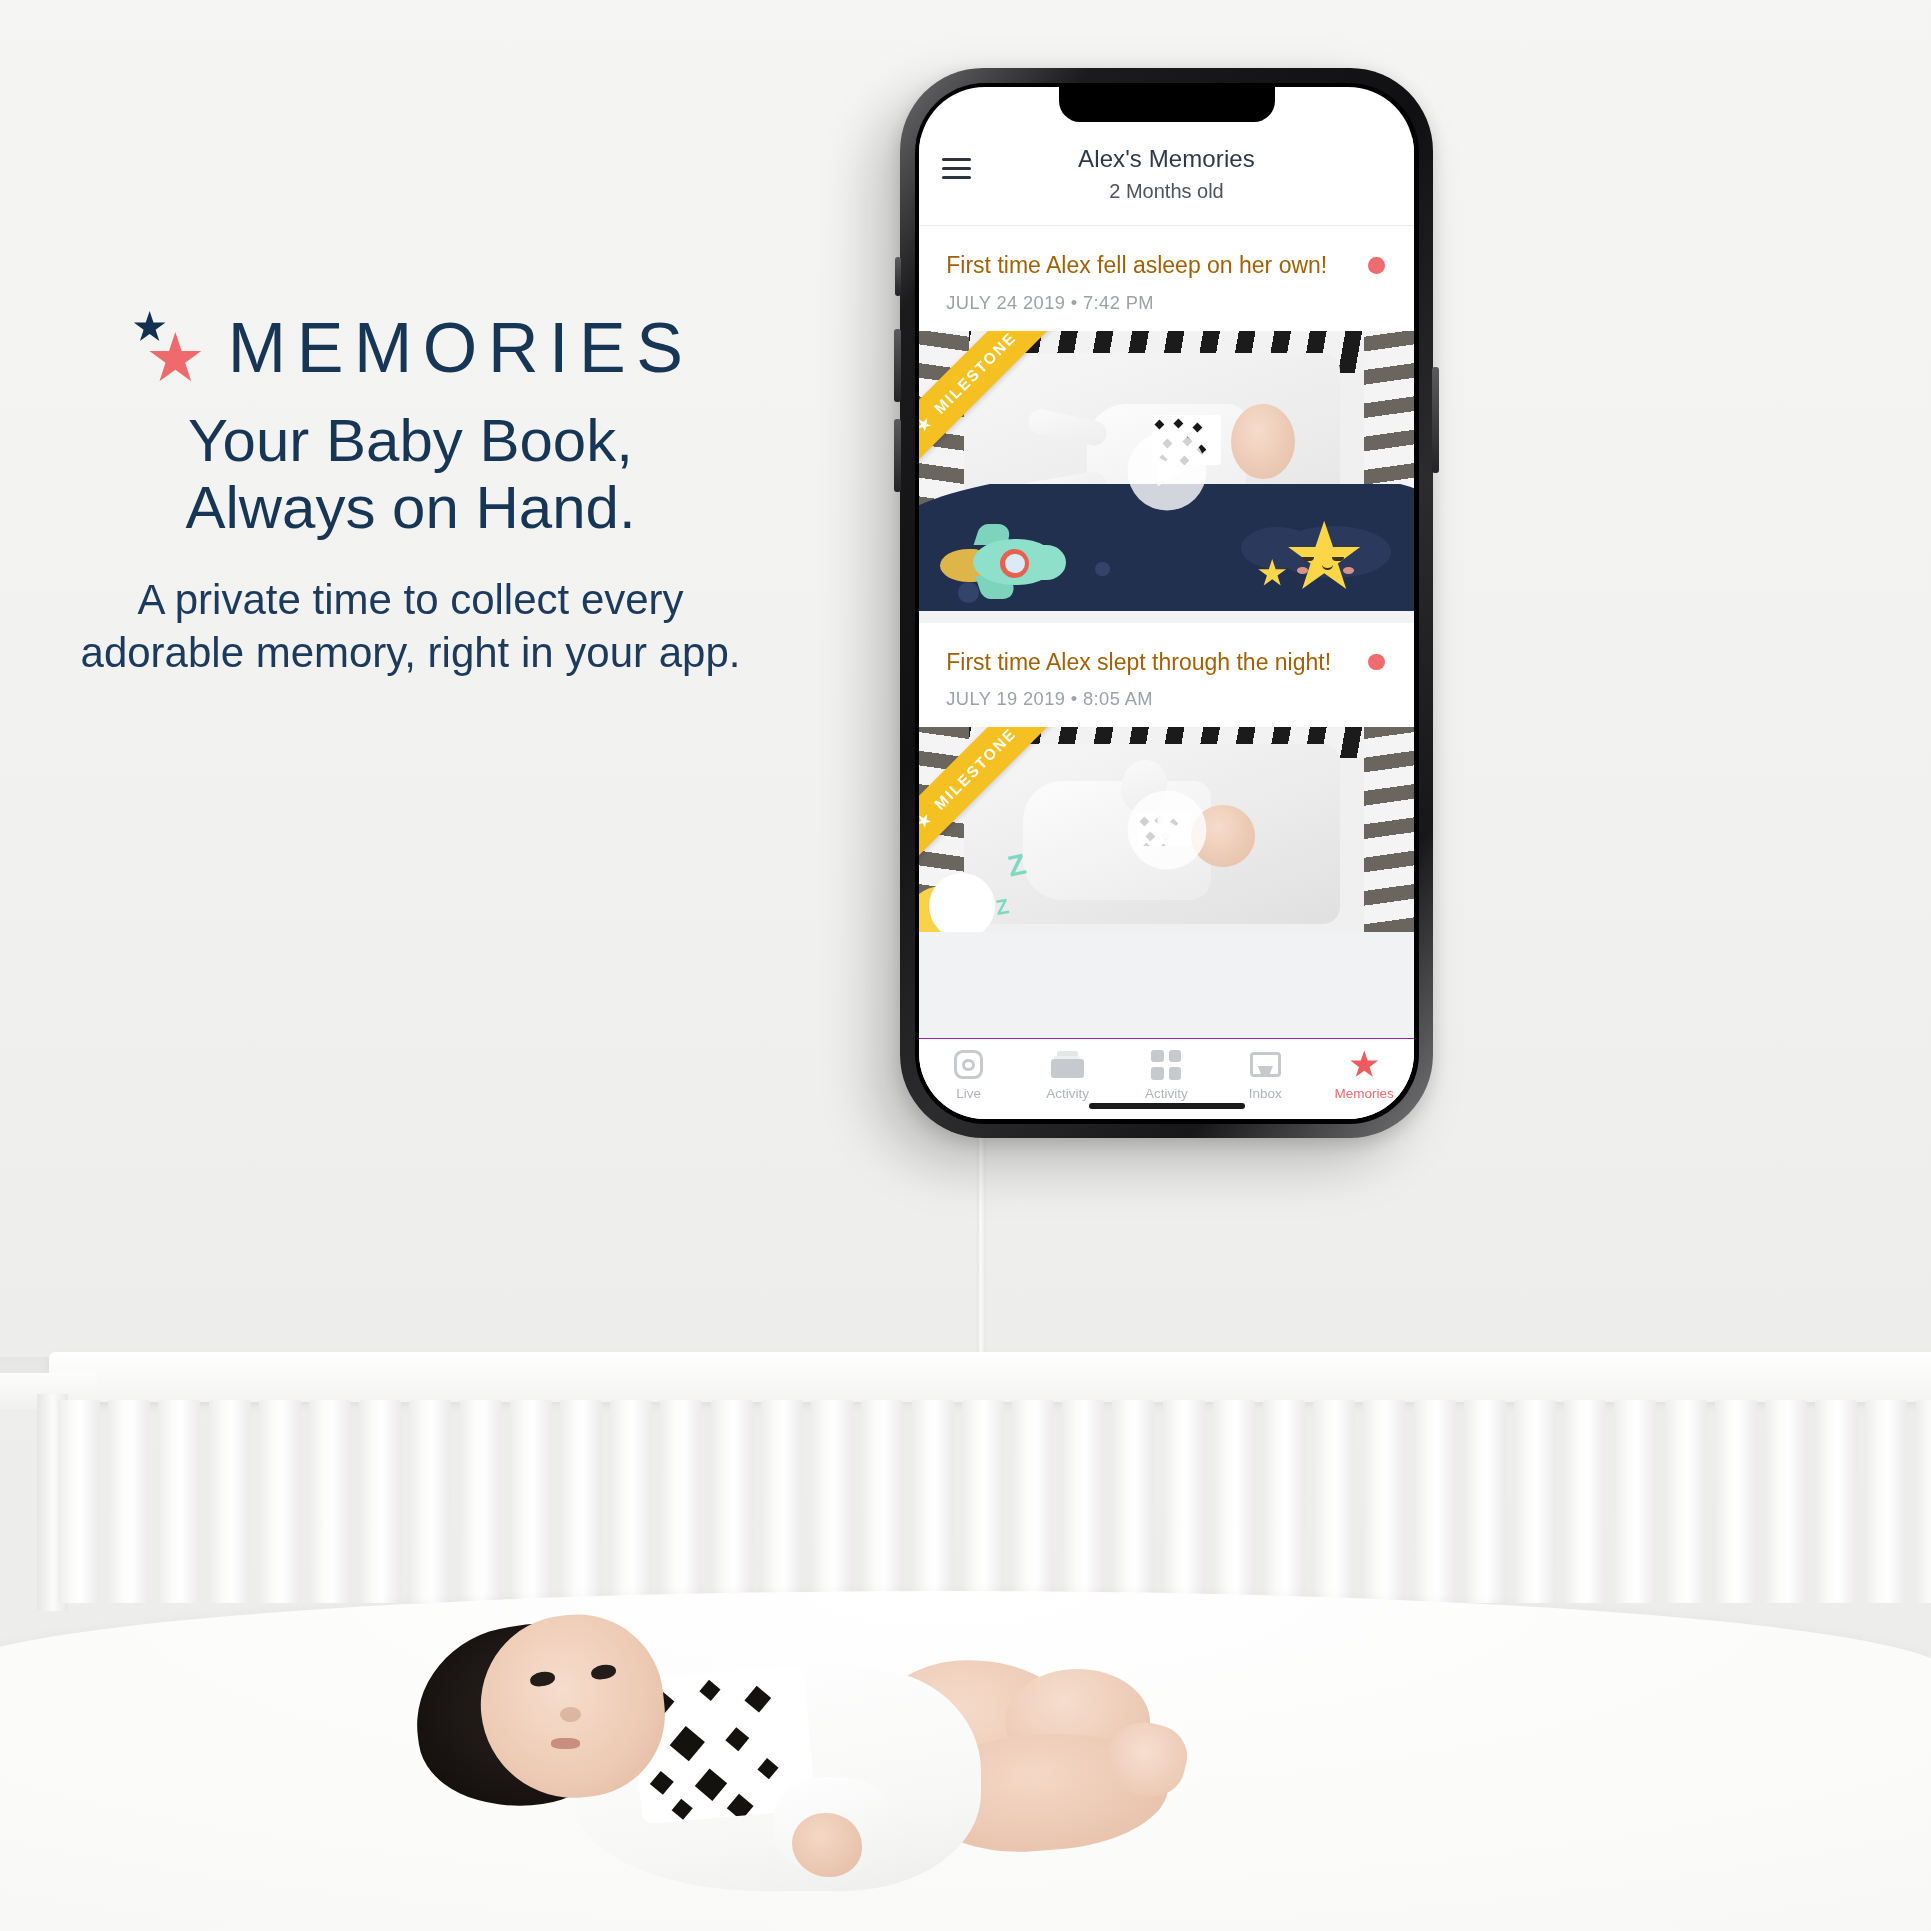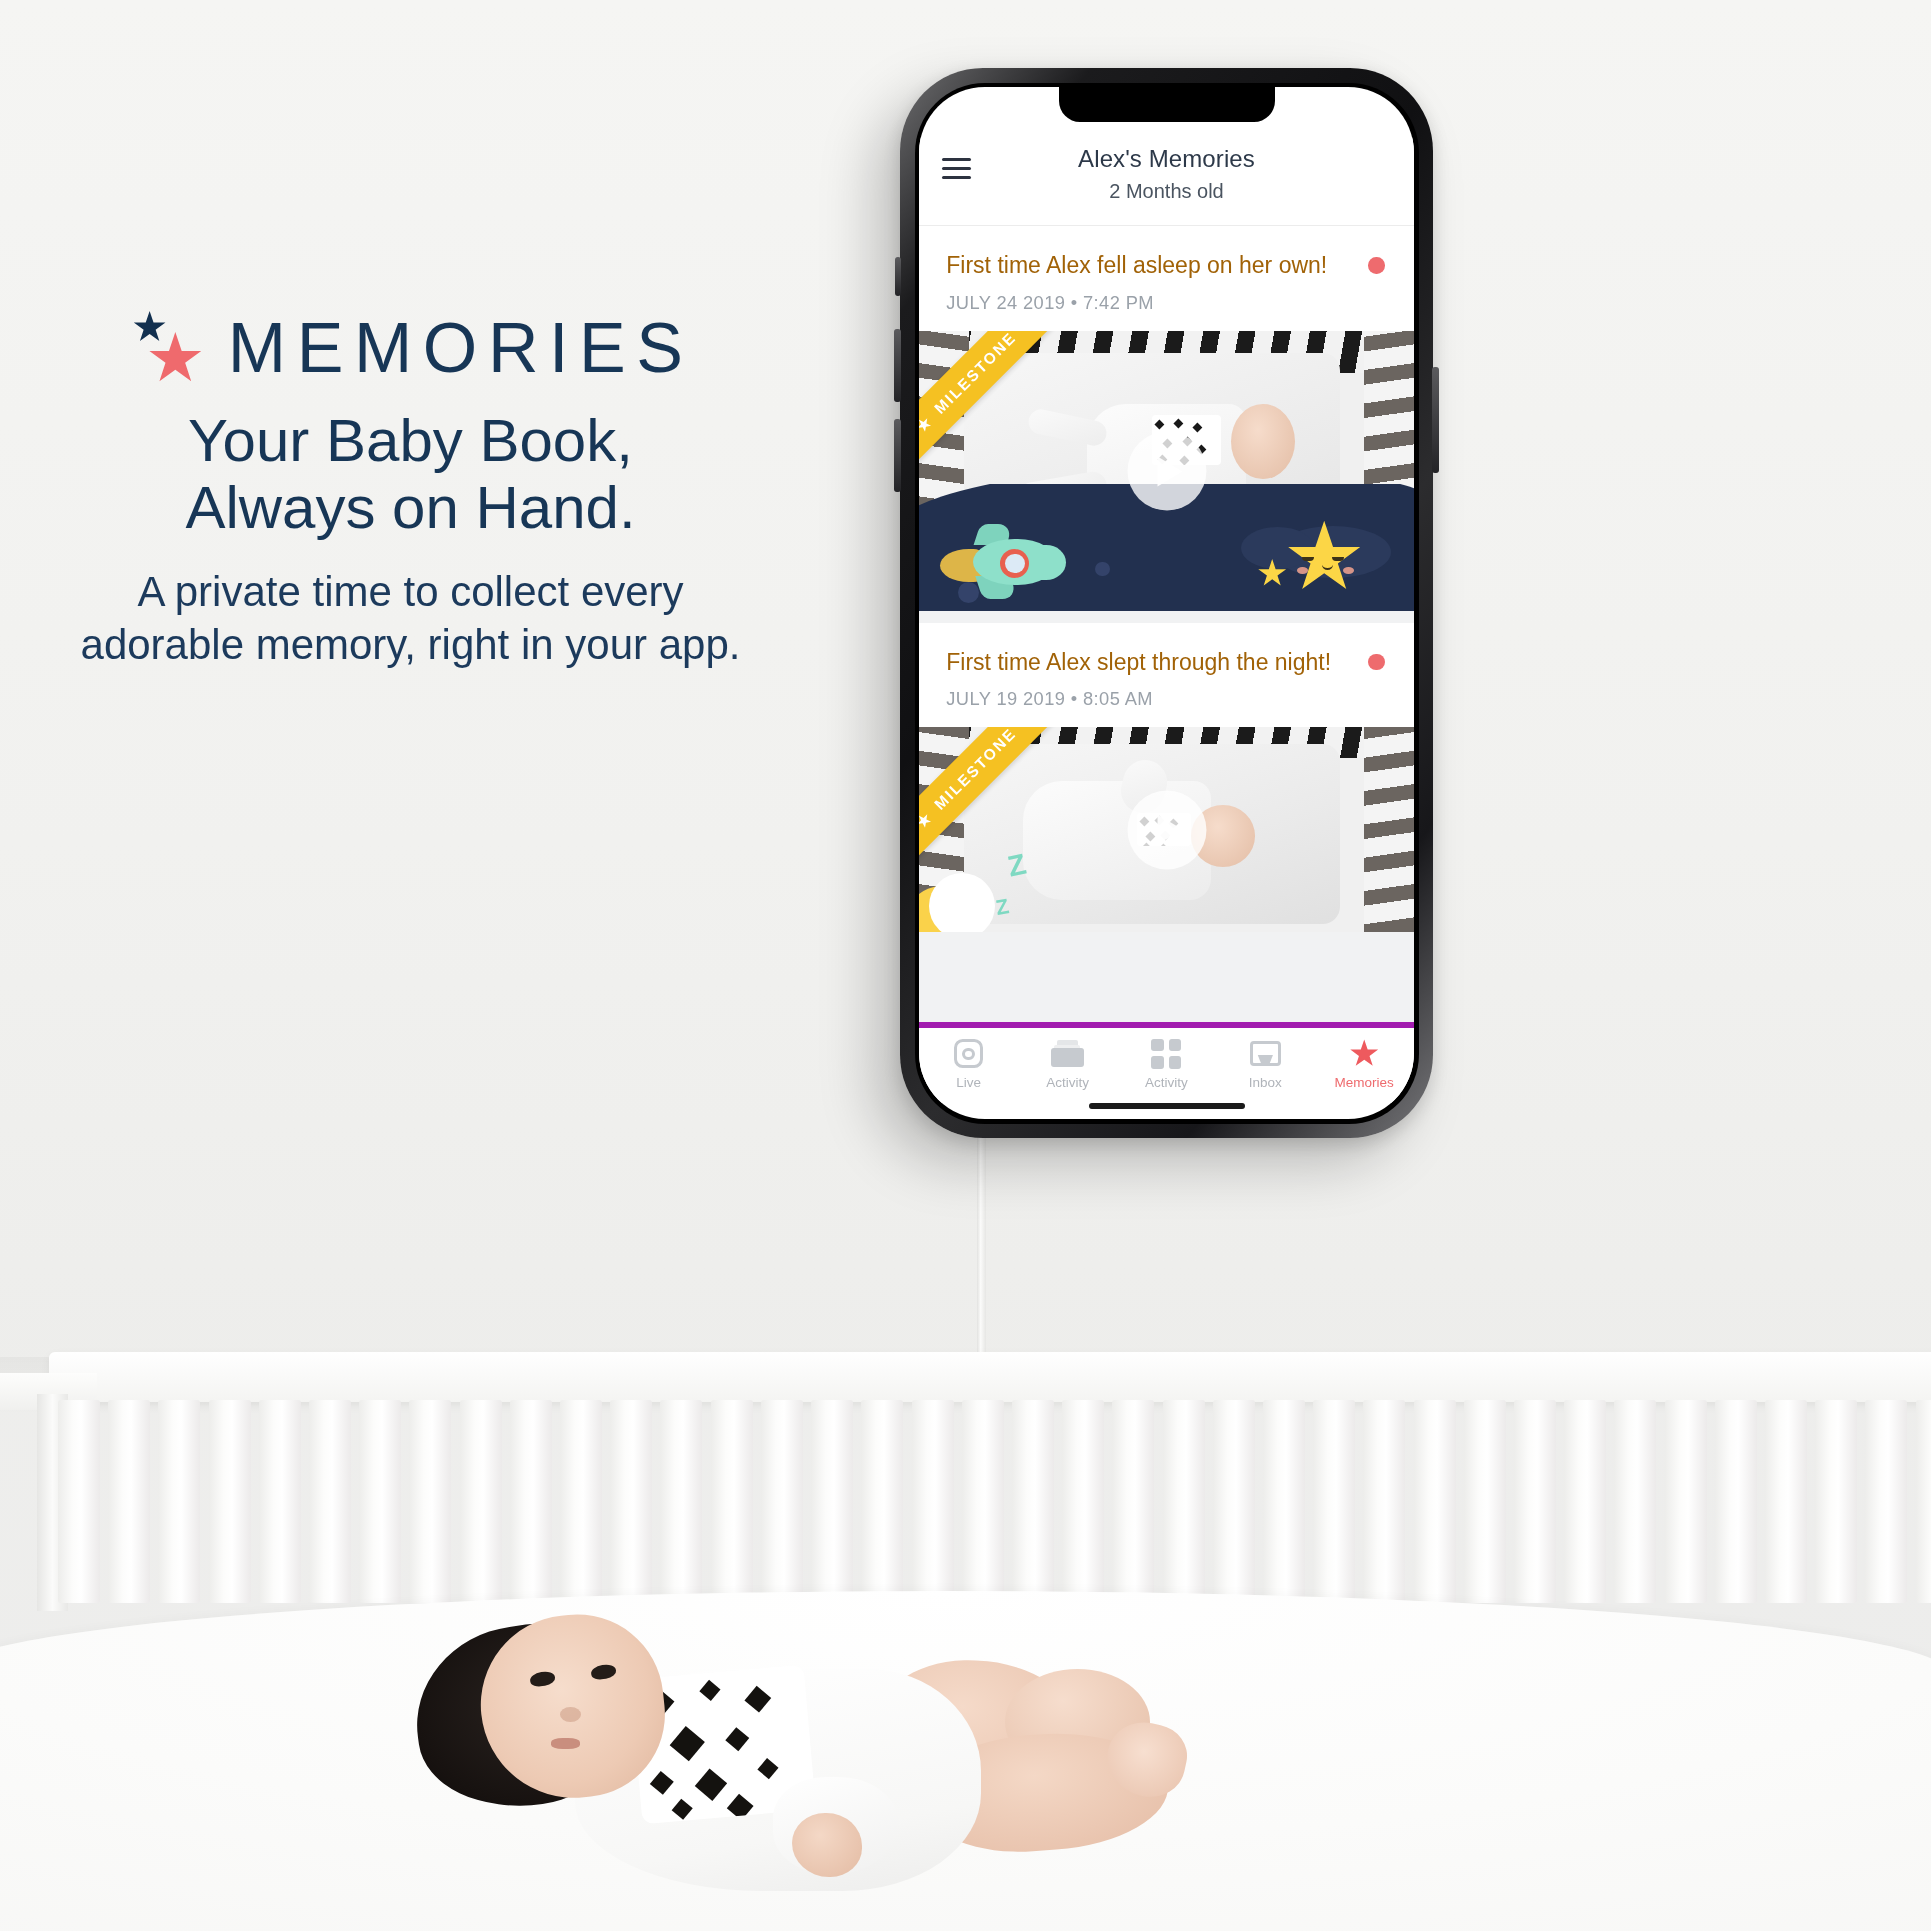--- a/index.html
+++ b/index.html
@@ -171,21 +171,21 @@
                        50% 70%, 20.6% 91%, 31.8% 57%, 2% 35%, 38.2% 35%);
   }
   #star-small { width: 33px; height: 33px; background: #12304f; left: 5.8px; top: 1.9px; }
   #star-big   { width: 54px; height: 54px; background: #ef6a6d; left: 21px; top: 23px; }
   #brand-word {
     font-size: 70px; letter-spacing: 10.6px; font-weight: 400;
     color: #173656; white-space: nowrap; line-height: 1;
   }
   #headline {
     font-size: 60px; line-height: 1.12; font-weight: 400;
-    color: #173656; margin-bottom: 25px;
+    color: #173656; margin-bottom: 33px;
   }
   #subcopy {
     font-size: 42px; line-height: 1.26; font-weight: 400;
     color: #1c3a5c;
   }
 
   
   #phone {
     position: absolute; left: 900px; top: 68px;
     width: 533px; height: 1070px;
@@ -443,22 +443,22 @@
   #moon::after {
     content: ""; position: absolute; left: 23px; top: -13.5px;
     width: 66px; height: 66px; border-radius: 50%; background: #fff;
   }
   .mz { position: absolute; color: #7fd9c2; font-weight: 700; z-index: 2; }
   #mz1 { left: 89px; bottom: 50px; font-size: 29px; transform: rotate(-12deg); }
   #mz2 { left: 77px; bottom: 13.5px; font-size: 21px; transform: rotate(-10deg); }
 
   
   #tabbar {
-    position: absolute; bottom: 16px; left: 0; right: 0; height: 81px;
-    background: #fff; border-top: 6px solid #a21caf;
+    position: absolute; bottom: 0; left: 0; right: 0; height: 81px;
+    background: #fff; border-top: 1px solid #a21caf;
     display: flex; align-items: flex-start; justify-content: space-around;
     padding-top: 9.7px; z-index: 5;
   }
   .tab { width: 20%; text-align: center; }
   .tab-ico {
     height: 33px; display: flex; align-items: center; justify-content: center;
     margin-bottom: 4.8px;
   }
   .tab-lbl { font-size: 13.5px; color: #b0b4ba; }
   .tab.active .tab-lbl { color: #ee6b6e; }

